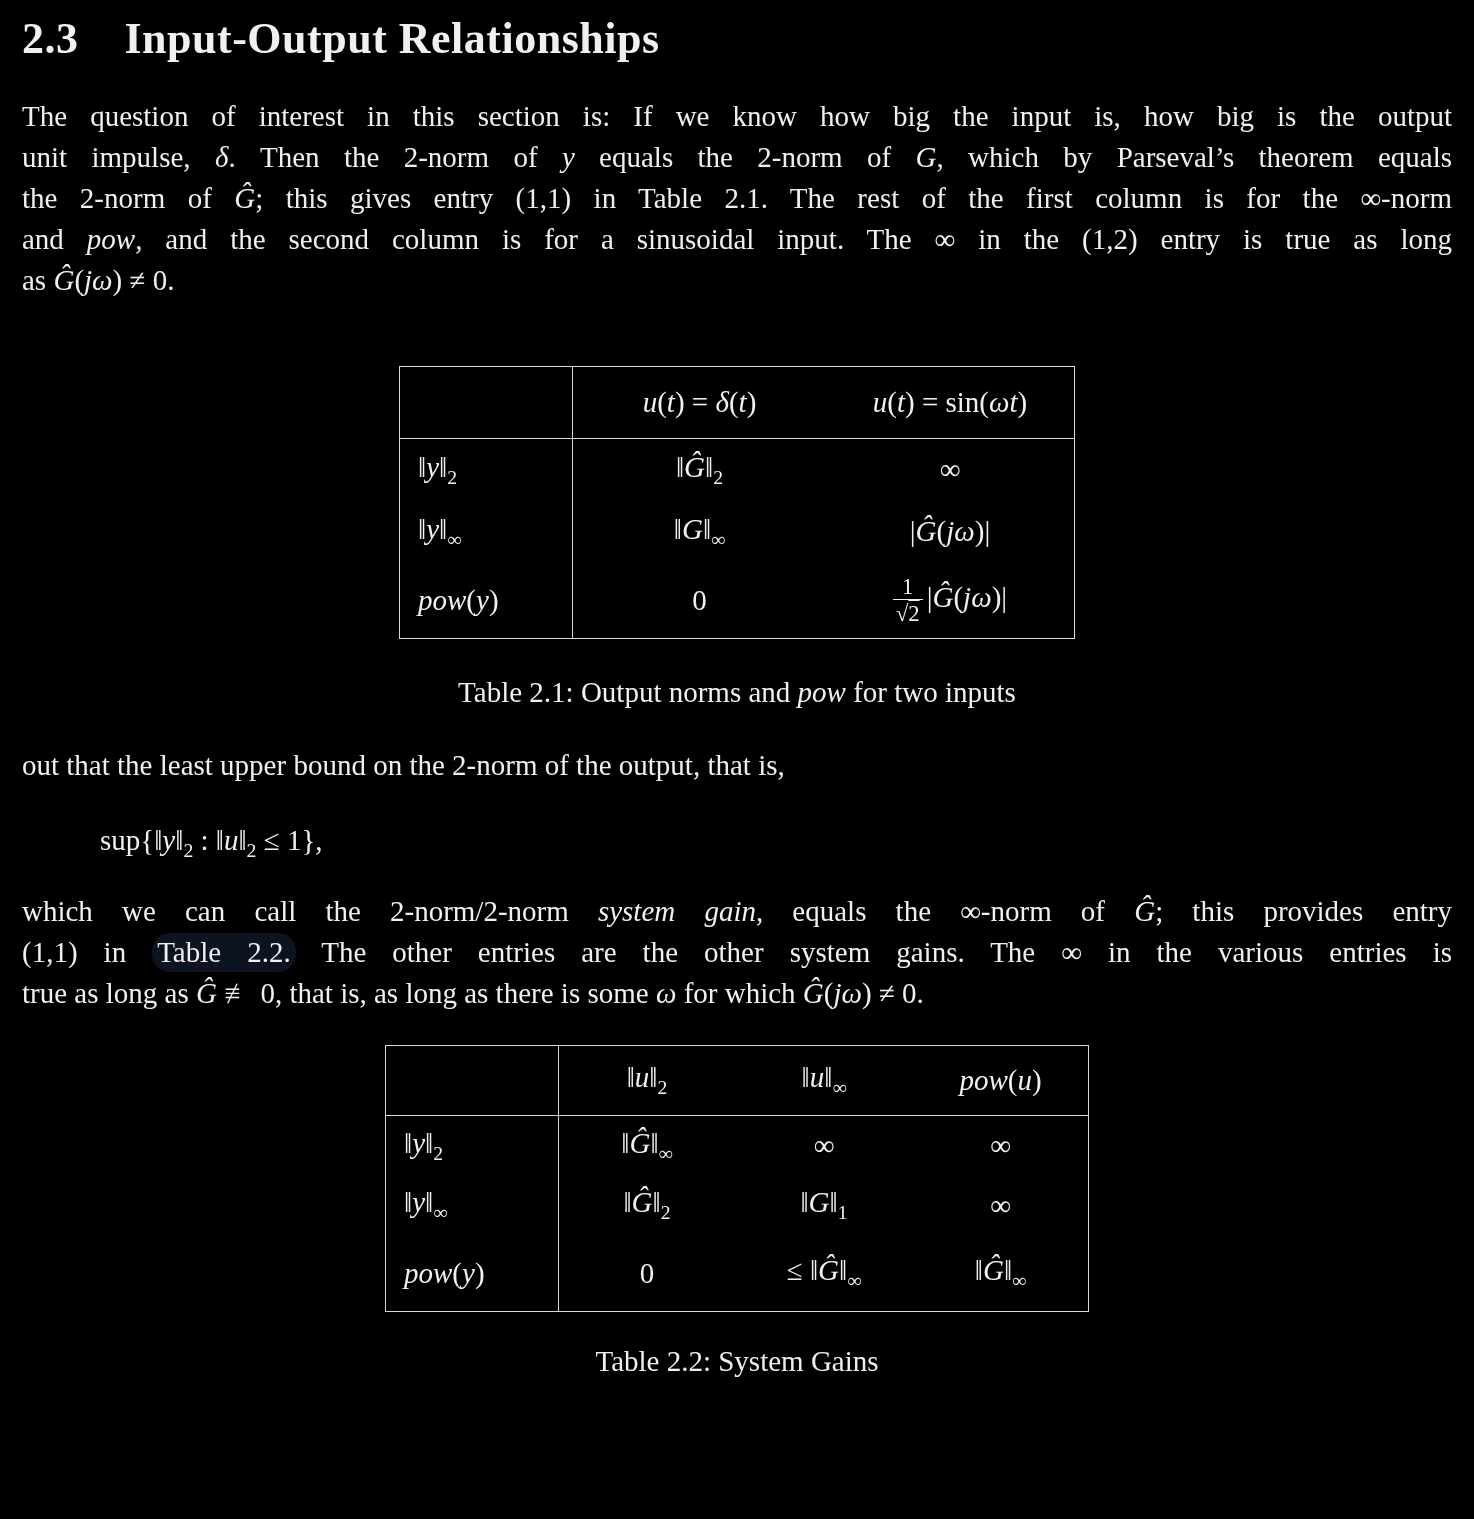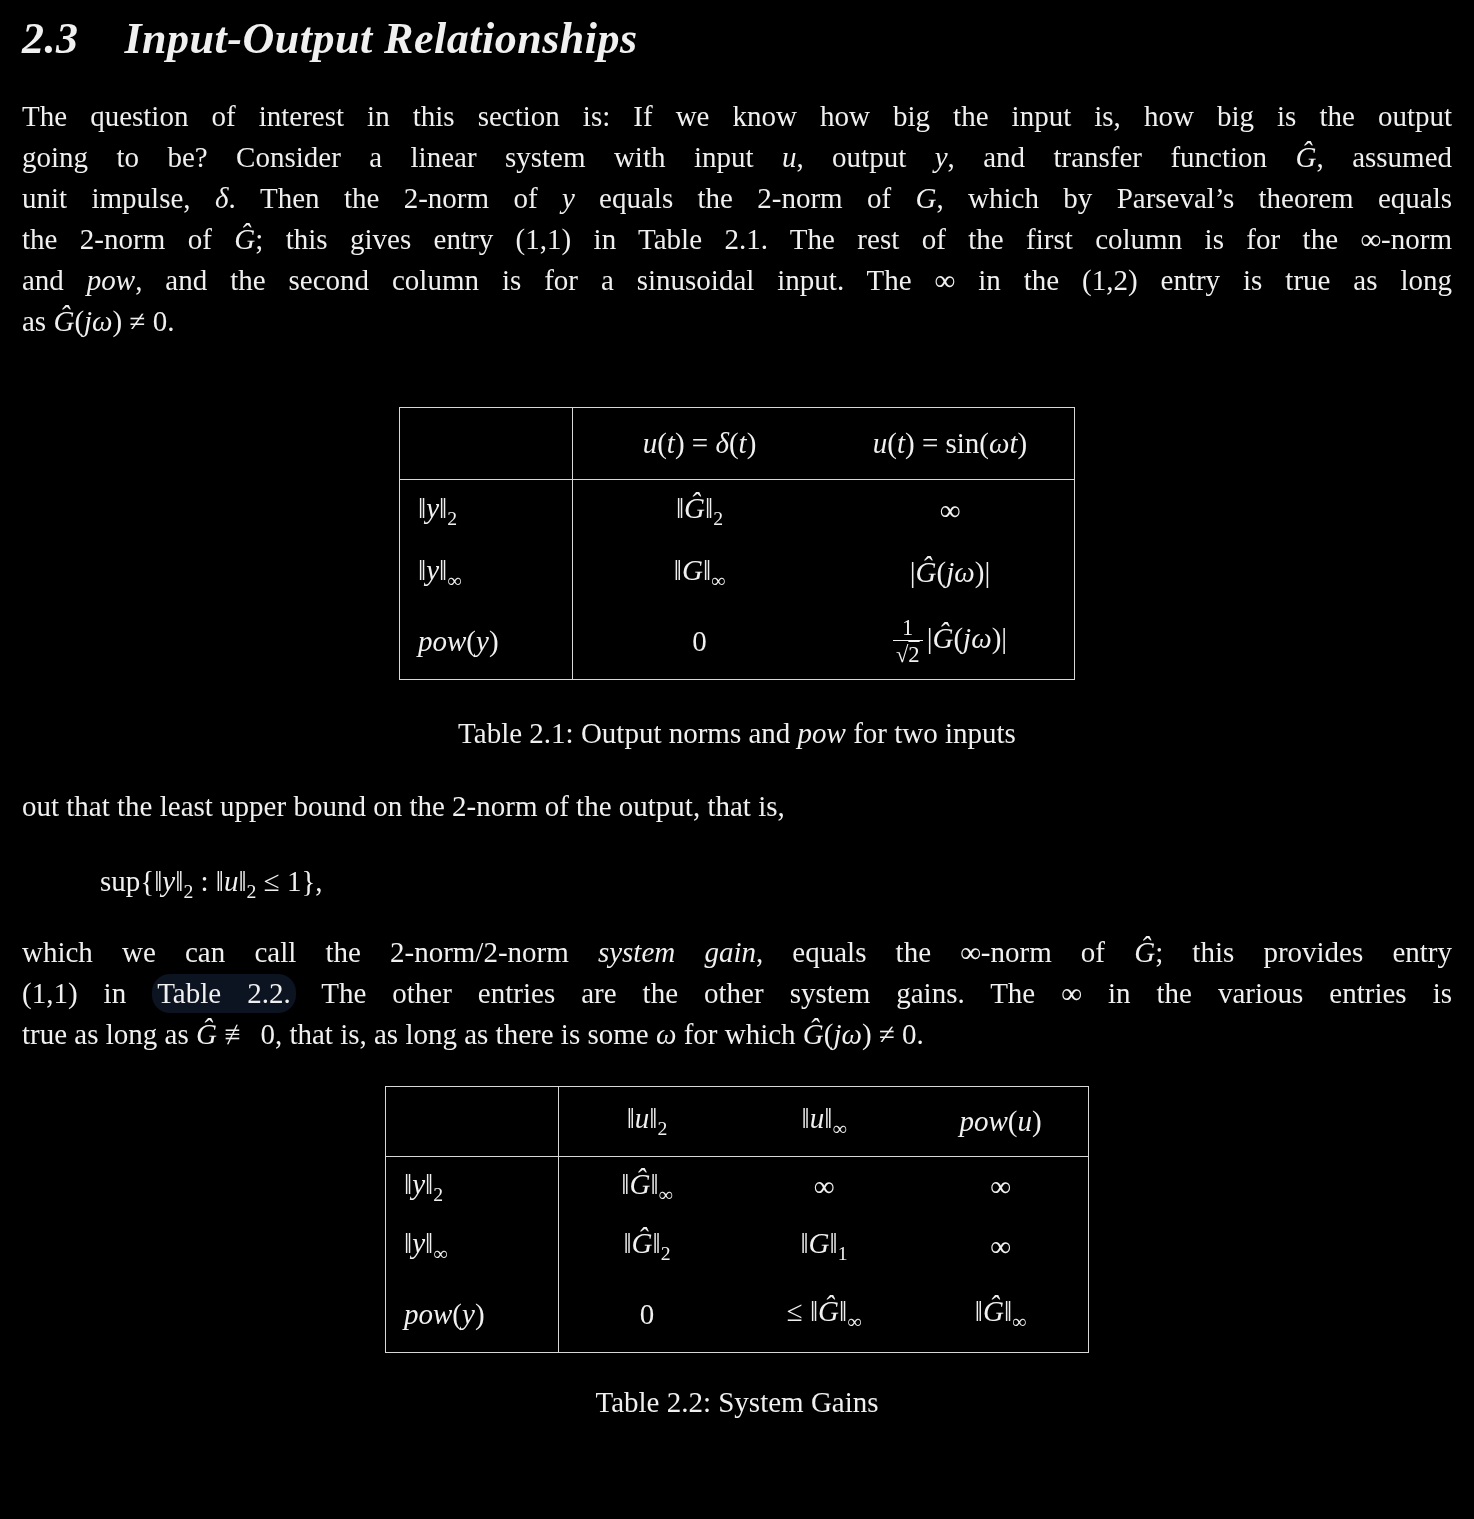--- a/index.html
+++ b/index.html
@@ -21,21 +21,20 @@
     font-family:"Liberation Serif","DejaVu Serif",serif;
     font-size:29px;
   }
   
   .section-heading{
     margin:14px 0 0 0;
     font-size:44px;
     line-height:50px;
     font-weight:700;
     letter-spacing:0.5px;
-    font-style:italic;
   }
   .sec-num{margin-right:46px;}
   
   .para{line-height:41px;}
   .jline{text-align:justify;text-align-last:justify;}
   .jline.last{text-align-last:left;}
   .p1{margin-top:32px;}
   .p2{margin-top:36px;}
   .p2 .jline.first{text-indent:53px;}
   .p3{margin-top:20px;}
@@ -111,21 +110,20 @@
 <body>
 
 <div class="page">
 
   <h1 class="section-heading">
     <span class="sec-num">2.3</span><span class="sec-title">Input-Output Relationships</span>
   </h1>
 
   <div class="para p1">
     <div class="jline">The question of interest in this section is: If we know how big the input is, how big is the output</div>
-    <div class="jline">going to be?  Consider a linear system with input <i>u</i>, output <i>y</i>, and transfer function <i>Ĝ</i>, assumed</div>
     <div class="jline">unit impulse, <i>δ</i>.  Then the 2-norm of <i>y</i> equals the 2-norm of <i>G</i>, which by Parseval’s theorem equals</div>
     <div class="jline">the 2-norm of <i>Ĝ</i>; this gives entry (1,1) in Table 2.1.  The rest of the first column is for the ∞-norm</div>
     <div class="jline">and <i>pow</i>, and the second column is for a sinusoidal input.  The ∞ in the (1,2) entry is true as long</div>
     <div class="jline last">as <i>Ĝ</i>(<i>jω</i>) ≠ 0.</div>
   </div>
 
   <div class="tablewrap t1w">
     <table class="mtable t1">
       <tbody>
           <tr class="headrow">

